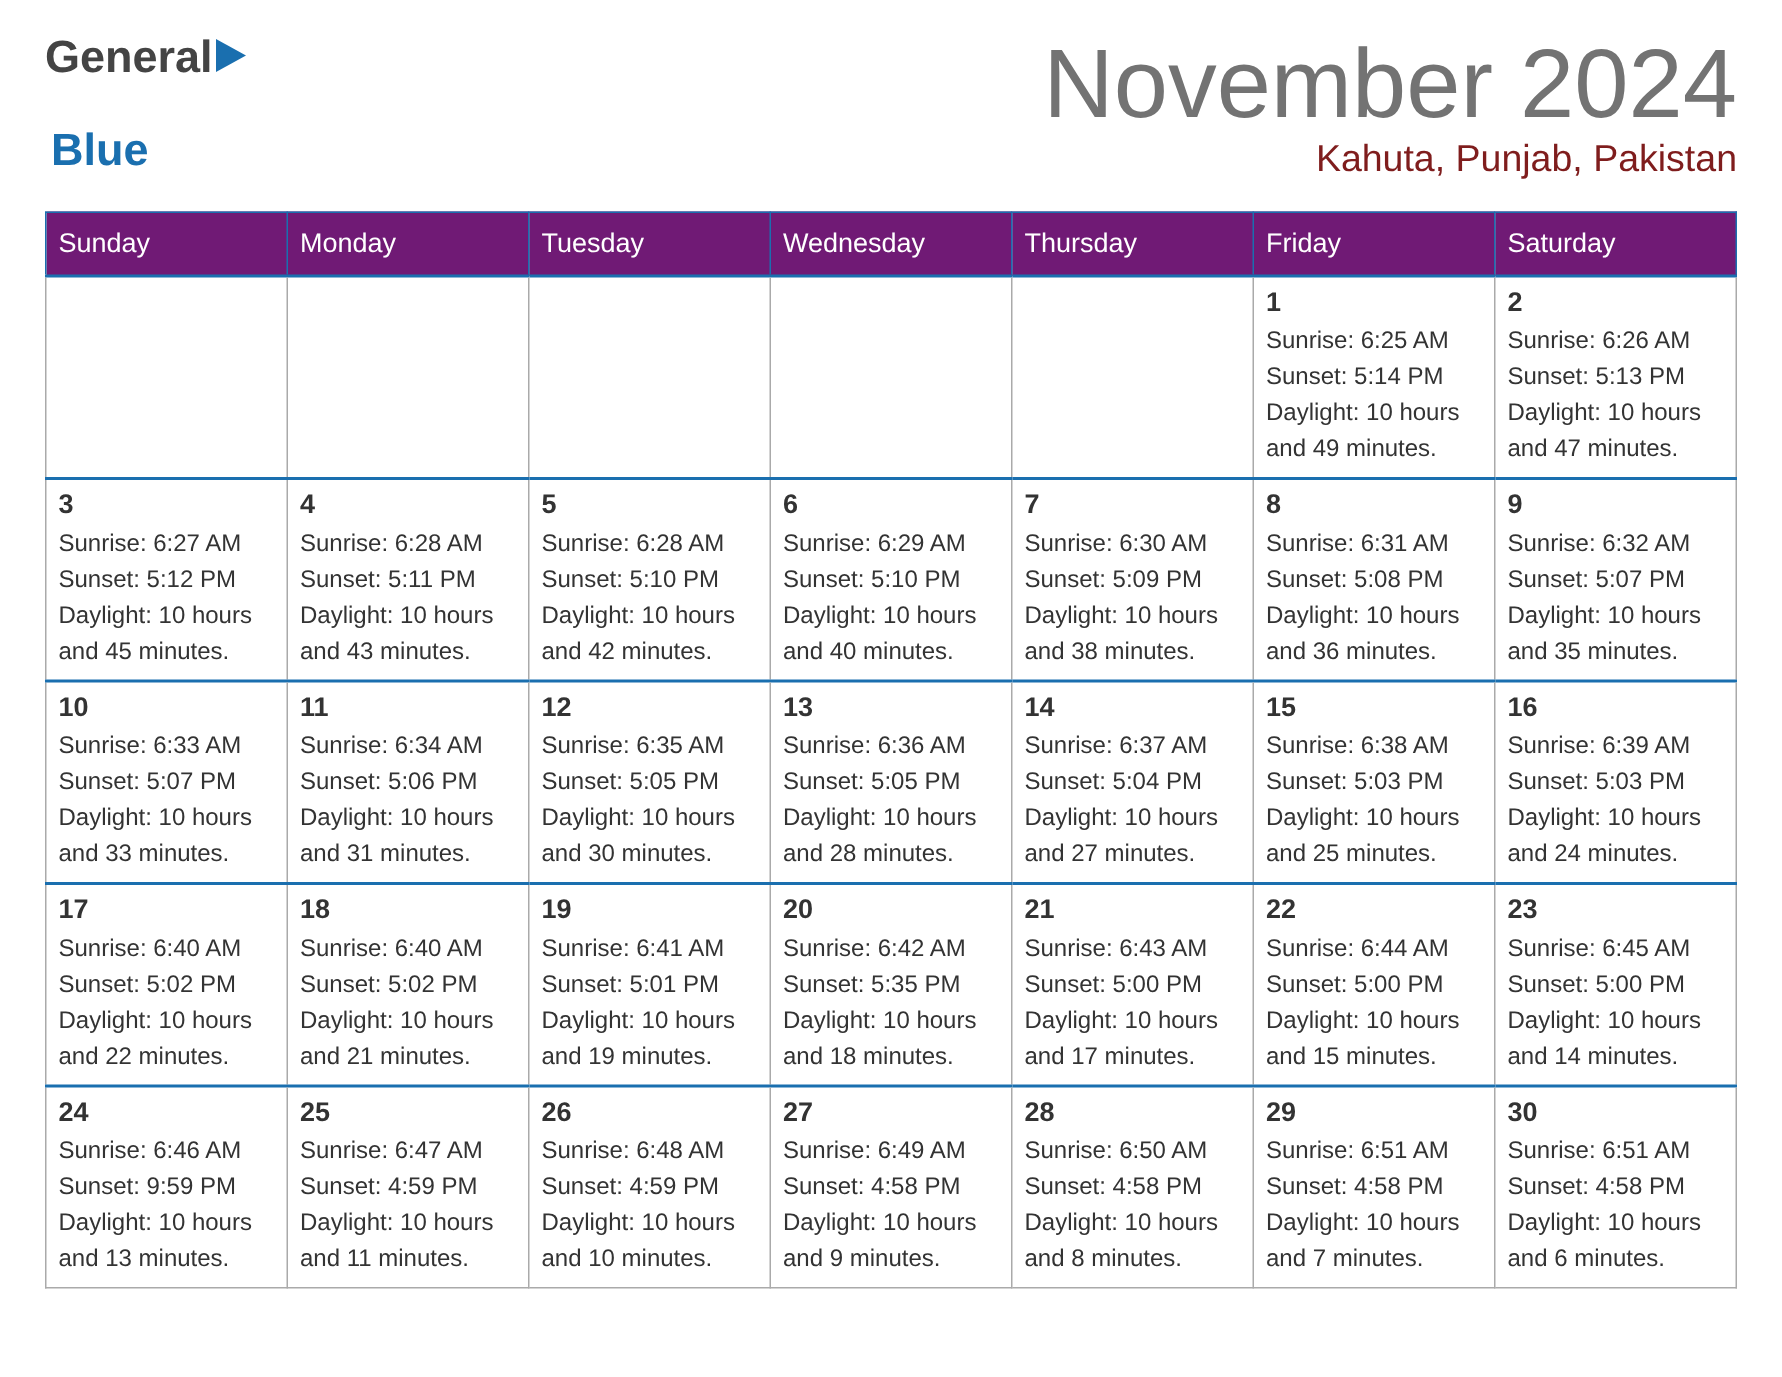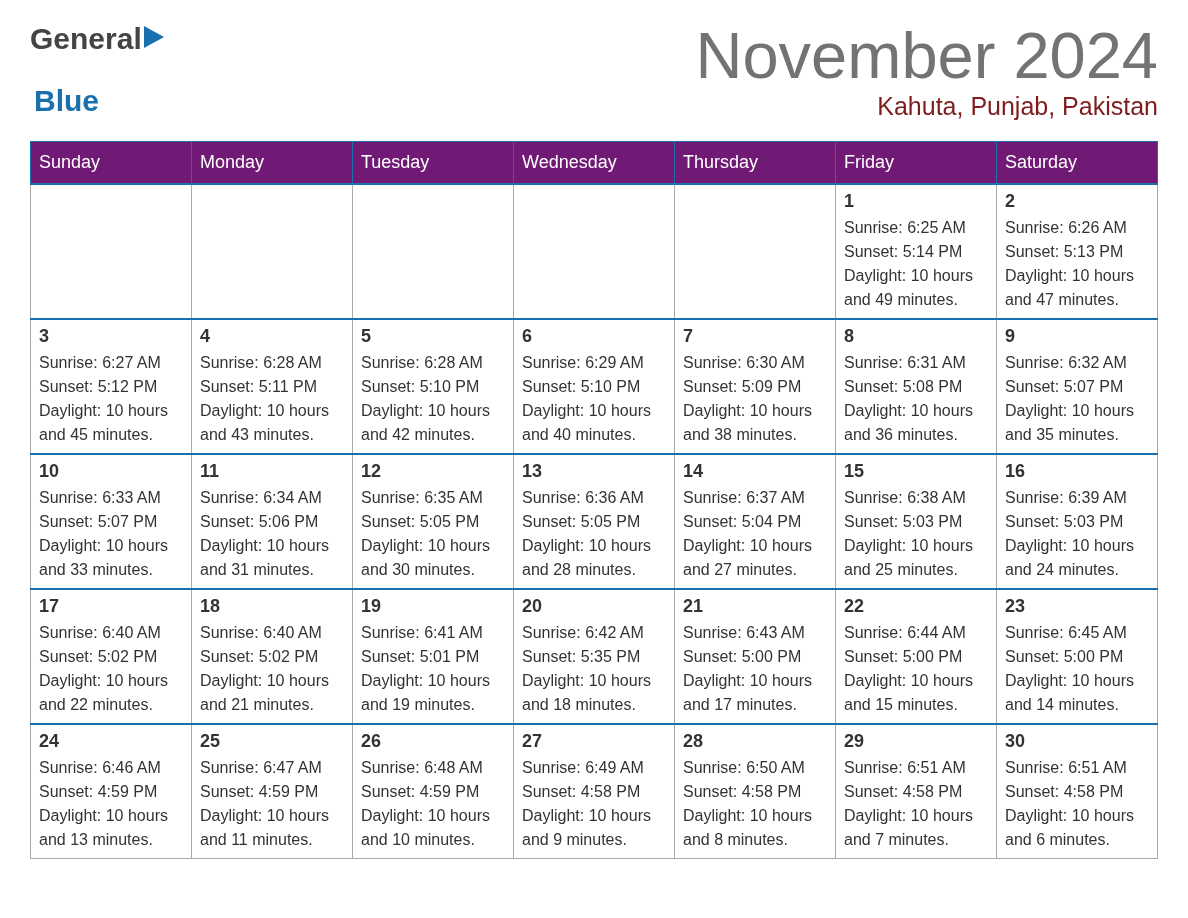--- a/index.html
+++ b/index.html
@@ -281,21 +281,21 @@
           <span class="day-number">23</span>
           <div class="day-info" style="white-space: pre-line;">Sunrise: 6:45 AM
 Sunset: 5:00 PM
 Daylight: 10 hours and 14 minutes.</div>
         </td>
       </tr>
       <tr>
         <td>
           <span class="day-number">24</span>
           <div class="day-info" style="white-space: pre-line;">Sunrise: 6:46 AM
-Sunset: 4:59 PM
+Sunset: 9:59 PM
 Daylight: 10 hours and 13 minutes.</div>
         </td>
         <td>
           <span class="day-number">25</span>
           <div class="day-info" style="white-space: pre-line;">Sunrise: 6:47 AM
 Sunset: 4:59 PM
 Daylight: 10 hours and 11 minutes.</div>
         </td>
         <td>
           <span class="day-number">26</span>

